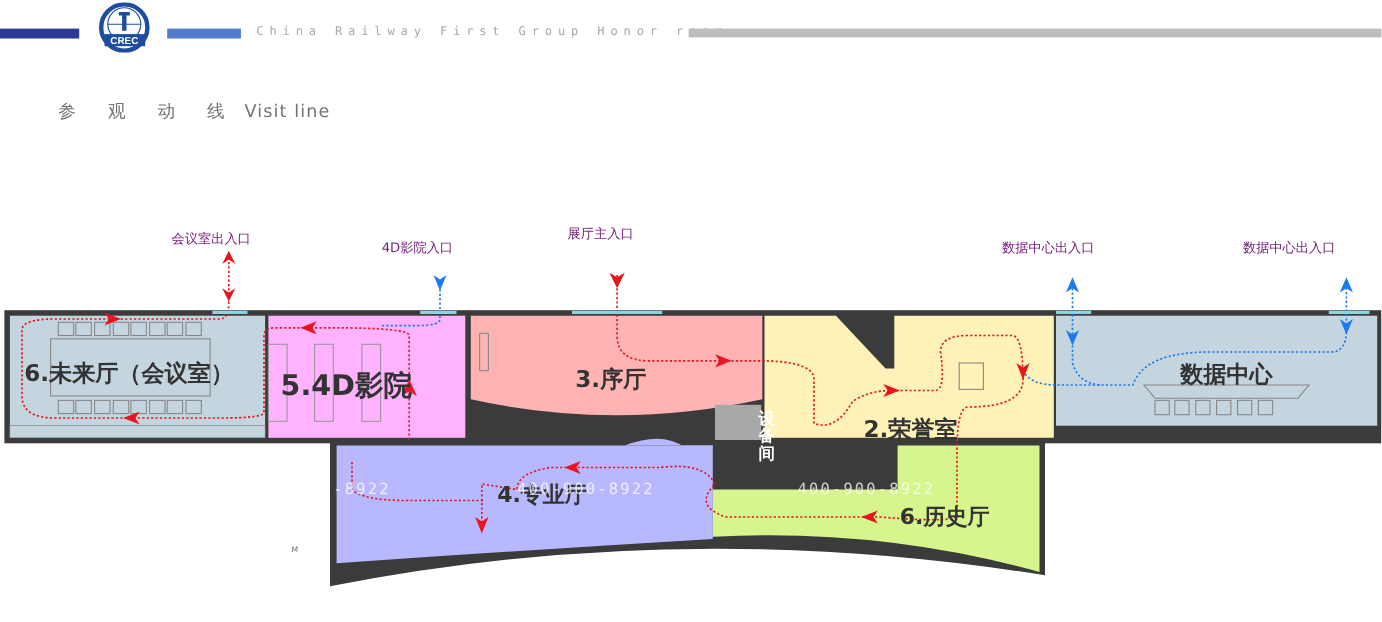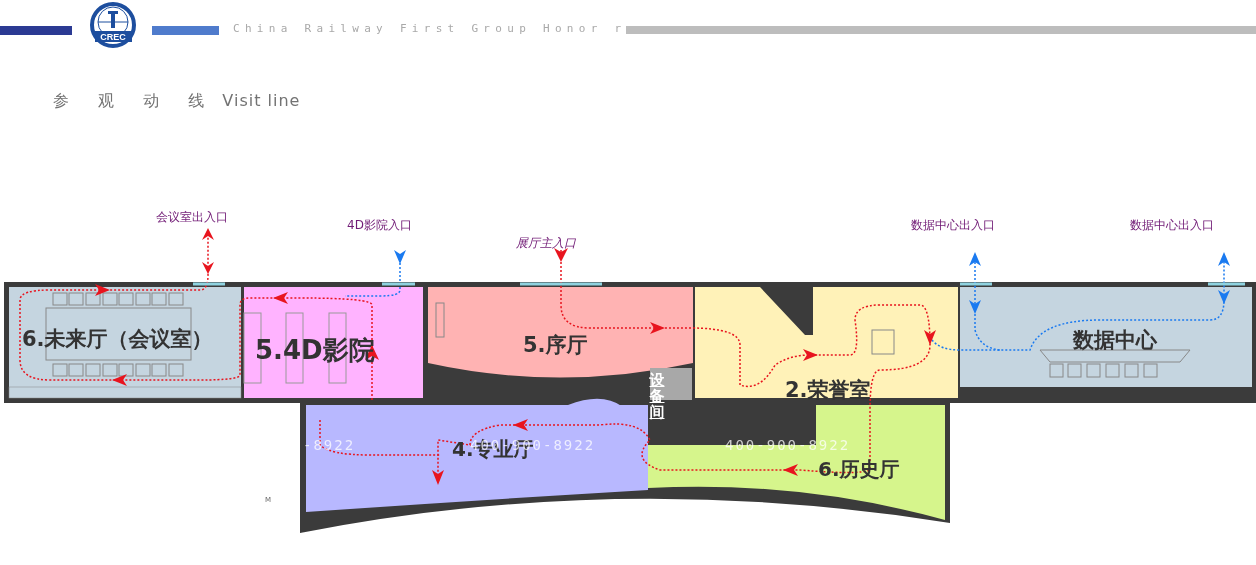--- a/index.html
+++ b/index.html
@@ -143,28 +143,28 @@
     <line x1="382" y1="284" x2="415" y2="284"></line>
     <line x1="520" y1="284" x2="602" y2="284"></line>
     <line x1="960" y1="284" x2="992" y2="284"></line>
     <line x1="1208" y1="284" x2="1245" y2="284"></line>
   </g>
   <text x="265" y="502" font-size="7" fill="#666">M</text>
 </svg>
 
 <div class="lbl" style="left:156px;top:209px;">会议室出入口</div>
 <div class="lbl" style="left:347px;top:217px;">4D影院入口</div>
-<div class="lbl" style="left:516px;top:235px;font-style:italic;">展厅主入口</div>
+<div class="lbl" style="left:516px;top:204px;">展厅主入口</div>
 <div class="lbl" style="left:911px;top:217px;">数据中心出入口</div>
 <div class="lbl" style="left:1130px;top:217px;">数据中心出入口</div>
 
 <div class="room-lbl" style="left:22px;top:325px;font-size:21px;">6.未来厅（会议室）</div>
 <div class="room-lbl" style="left:255px;top:333px;font-size:26px;">5.4D影院</div>
-<div class="room-lbl" style="left:523px;top:331px;font-size:21px;">5.序厅</div>
+<div class="room-lbl" style="left:523px;top:331px;font-size:21px;">3.序厅</div>
 <div class="room-lbl" style="left:785px;top:376px;font-size:21px;">2.荣誉室</div>
 <div class="room-lbl" style="left:818px;top:456px;font-size:20px;">6.历史厅</div>
 <div class="room-lbl" style="left:452px;top:436px;font-size:20px;">4.专业厅</div>
 <div class="room-lbl" style="left:1073px;top:326px;font-size:21px;">数据中心</div>
-<div class="vert-lbl" style="left:648px;top:372px;text-decoration:underline;">设备间</div>
+<div class="vert-lbl" style="left:688px;top:372px;">设备间</div>
 
 <div class="lbl" style="left:230px;top:437px;color:rgba(255,255,255,0.75);font-family:'DejaVu Sans Mono',monospace;font-size:14px;letter-spacing:2px;">400-900-8922</div>
 <div class="lbl" style="left:470px;top:437px;color:rgba(255,255,255,0.75);font-family:'DejaVu Sans Mono',monospace;font-size:14px;letter-spacing:2px;">400-900-8922</div>
 <div class="lbl" style="left:725px;top:437px;color:rgba(255,255,255,0.75);font-family:'DejaVu Sans Mono',monospace;font-size:14px;letter-spacing:2px;">400-900-8922</div>
 
 </body></html>

